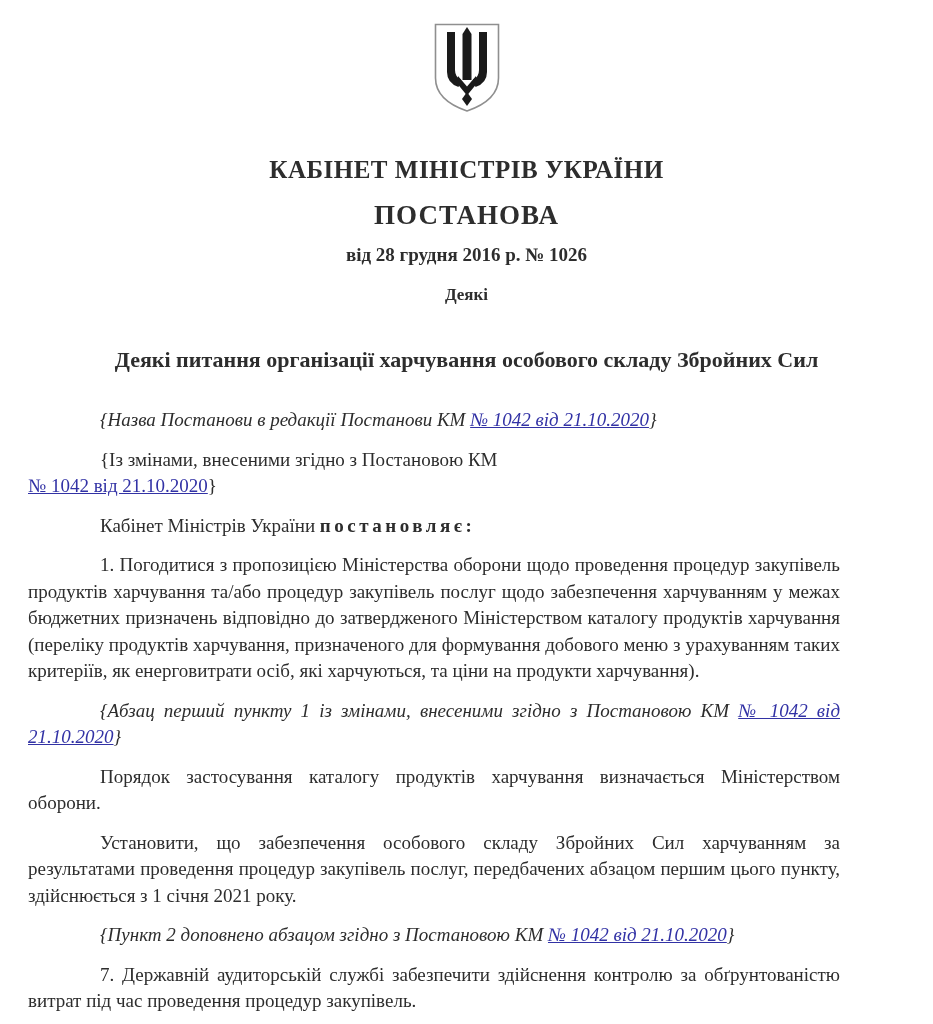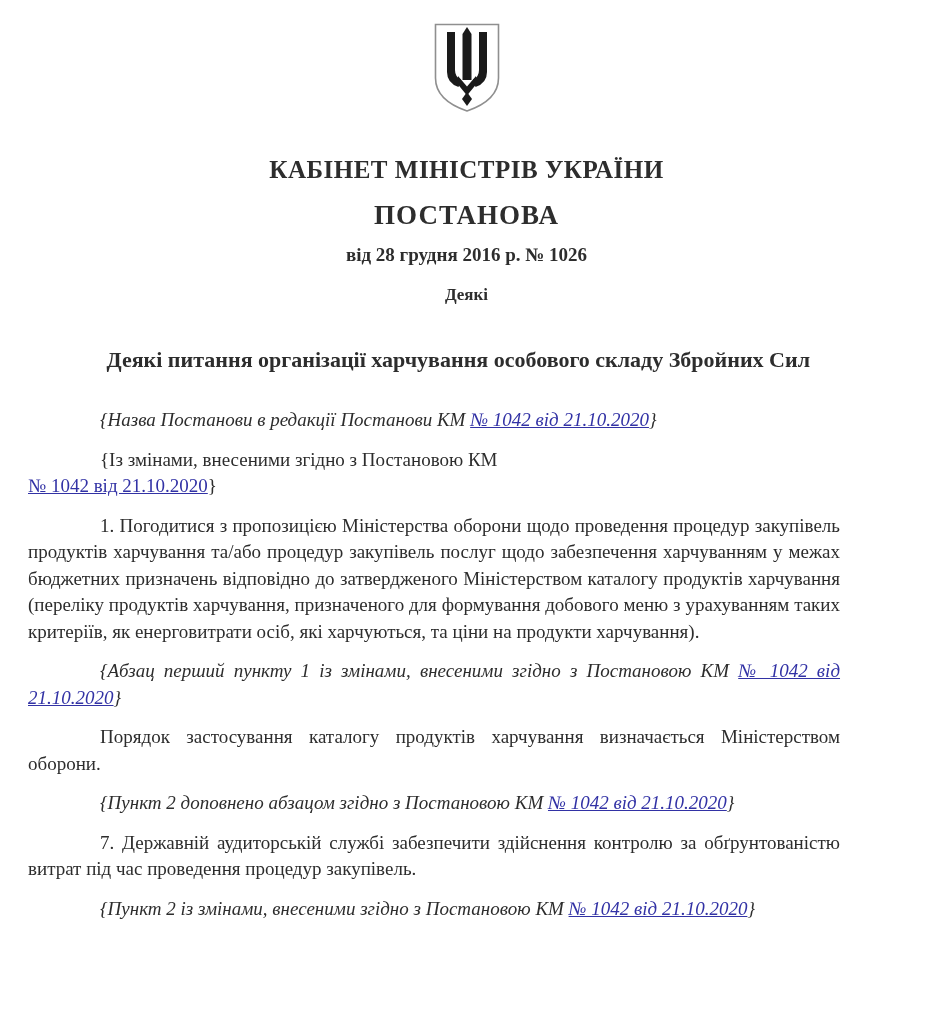--- a/index.html
+++ b/index.html
@@ -37,21 +37,21 @@
     font-weight: bold;
     font-size: 19px;
     margin-bottom: 19px;
   }
   .city-line {
     text-align: center;
     font-weight: bold;
     font-size: 17px;
   }
   .doc-title {
-    text-align: left;
+    text-align: center;
     font-weight: bold;
     font-size: 22px;
     line-height: 34px;
     max-width: 720px;
     margin: 38px auto 30px auto;
   }
 
   
   .doc-body {
     margin-left: 28px;
@@ -98,27 +98,29 @@
   <div class="city-line">Деякі</div>
 
   <h1 class="doc-title">Деякі питання організації харчування особового складу Збройних Сил</h1>
 
   <div class="doc-body">
 
     <p class="note italic"><span>{Назва Постанови в редакції Постанови КМ </span><a class="doc-link">№ 1042 від 21.10.2020</a><span>}</span></p>
 
     <p class="note"><span>{Із змінами, внесеними згідно з Постановою КМ</span><br><a class="doc-link">№ 1042 від 21.10.2020</a><span>}</span></p>
 
+    <p class="para"><span>Кабінет Міністрів України </span><span class="bold-spaced">постановляє:</span></p>
 
     <p class="para">1. Погодитися з пропозицією Міністерства оборони щодо проведення процедур закупівель продуктів харчування та/або процедур закупівель послуг щодо забезпечення харчуванням у межах бюджетних призначень відповідно до затвердженого Міністерством каталогу продуктів харчування (переліку продуктів харчування, призначеного для формування добового меню з урахуванням таких критеріїв, як енерговитрати осіб, які харчуються, та ціни на продукти харчування).</p>
 
     <p class="note italic"><span>{Абзац перший пункту 1 із змінами, внесеними згідно з Постановою КМ </span><a class="doc-link">№ 1042 від 21.10.2020</a><span>}</span></p>
 
     <p class="para">Порядок застосування каталогу продуктів харчування визначається Міністерством оборони.</p>
 
+    <p class="para">Установити, що забезпечення особового складу Збройних Сил харчуванням за результатами проведення процедур закупівель послуг, передбачених абзацом першим цього пункту, здійснюється з 1 січня 2021 року.</p>
 
     <p class="note italic"><span>{Пункт 2 доповнено абзацом згідно з Постановою КМ </span><a class="doc-link">№ 1042 від 21.10.2020</a><span>}</span></p>
 
     <p class="para">7. Державній аудиторській службі забезпечити здійснення контролю за обґрунтованістю витрат під час проведення процедур закупівель.</p>
 
     <p class="note italic"><span>{Пункт 2 із змінами, внесеними згідно з Постановою КМ </span><a class="doc-link">№ 1042 від 21.10.2020</a><span>}</span></p>
 
   </div>
 </div>
 

